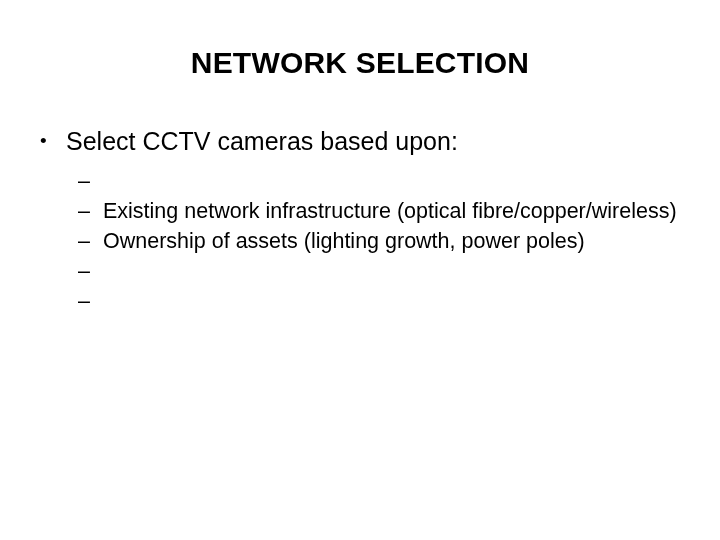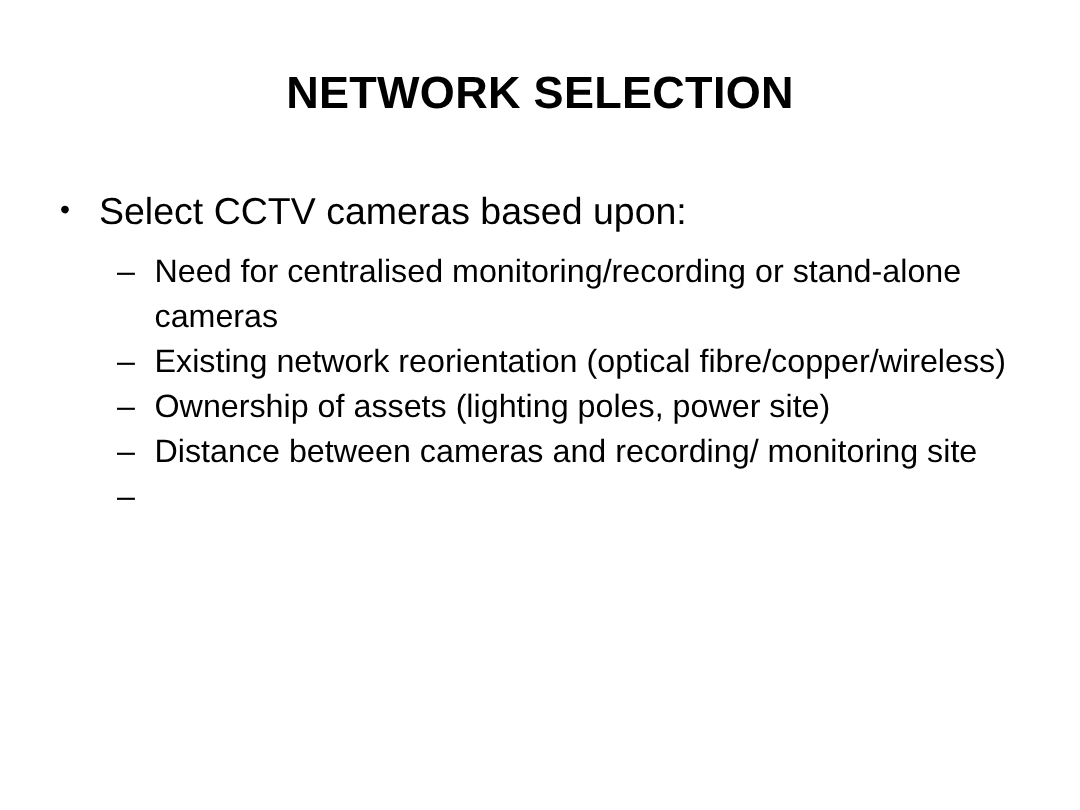--- a/index.html
+++ b/index.html
@@ -90,36 +90,34 @@
 
     <div class="bullet-l1">
       <span class="marker">•</span>
       <span class="content">Select CCTV cameras based upon:</span>
     </div>
 
     <div class="sub-list">
 
       <div class="bullet-l2">
         <span class="marker">–</span>
-        <span class="content">Need for centralised monitoring/recording or stand-alone cameras</span>
       </div>
 
       <div class="bullet-l2">
         <span class="marker">–</span>
-        <span class="content">Existing network reorientation (optical fibre/copper/wireless)</span>
+        <span class="content">Existing network infrastructure (optical fibre/copper/wireless)</span>
       </div>
 
       <div class="bullet-l2">
         <span class="marker">–</span>
-        <span class="content">Ownership of assets (lighting poles, power site)</span>
+        <span class="content">Ownership of assets (lighting growth, power poles)</span>
       </div>
 
       <div class="bullet-l2">
         <span class="marker">–</span>
-        <span class="content">Distance between cameras and recording/ monitoring site</span>
       </div>
 
       <div class="bullet-l2">
         <span class="marker">–</span>
       </div>
 
     </div>
   </div>
 </div>
 

